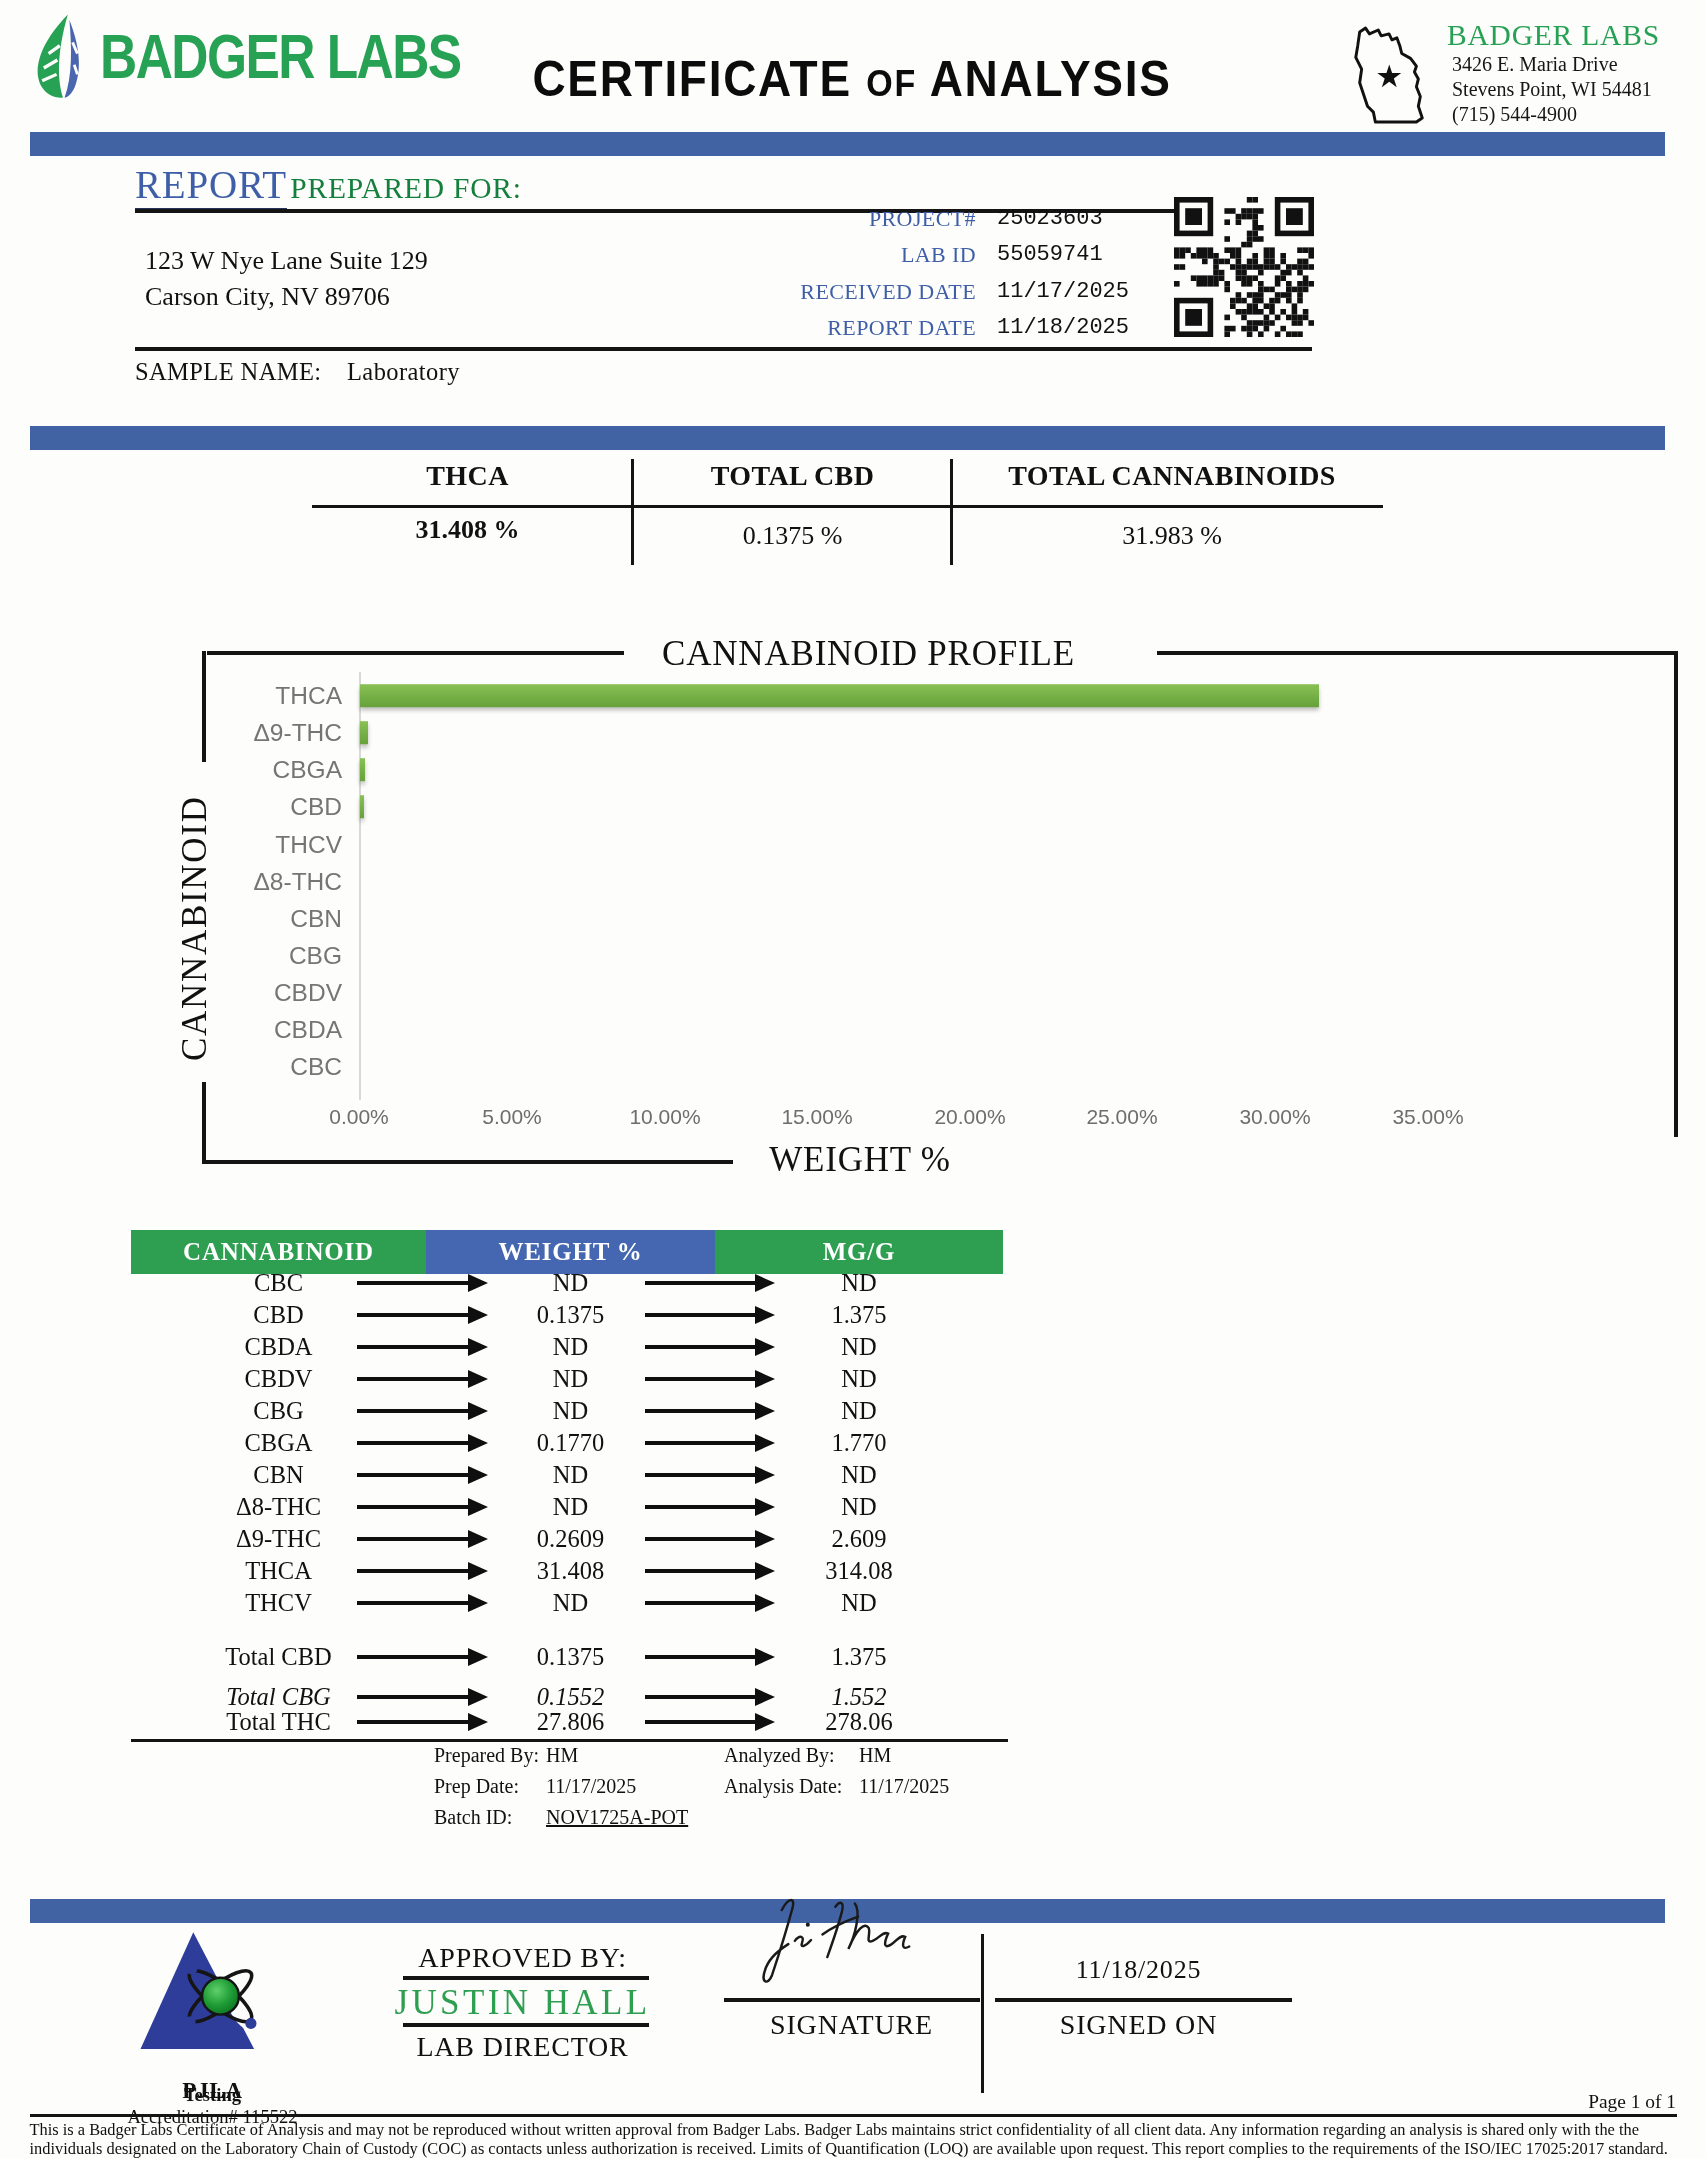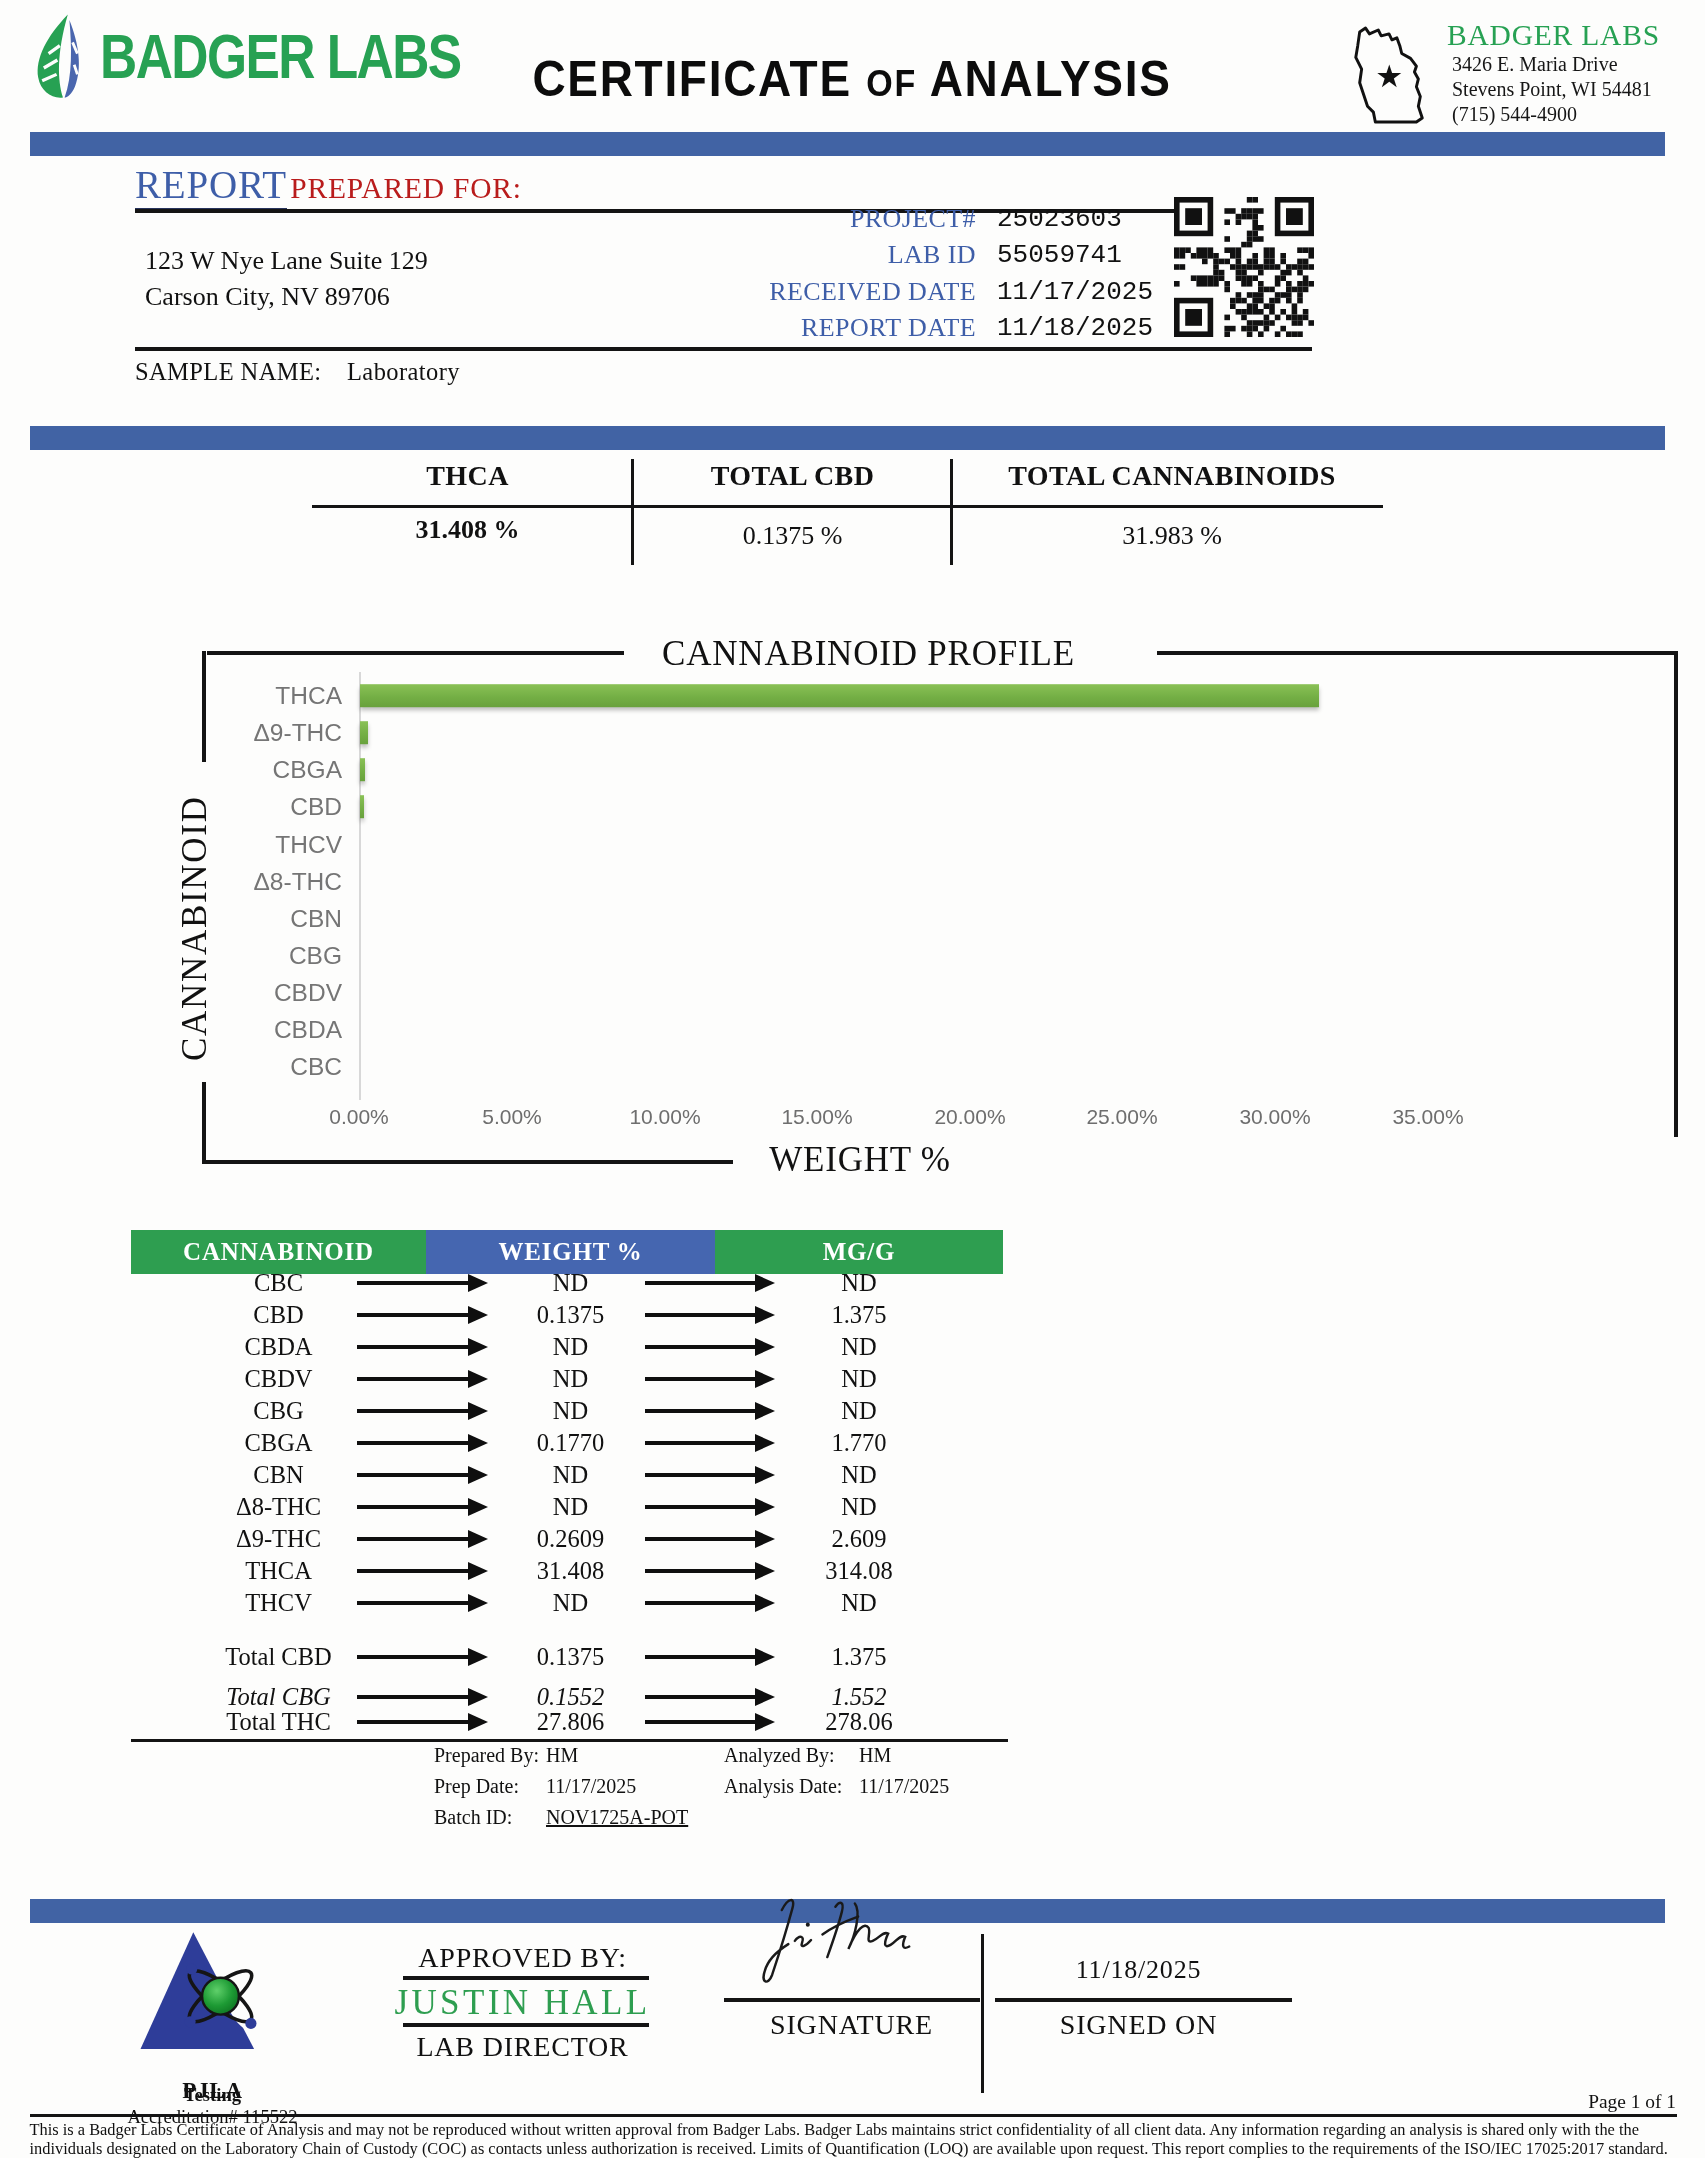--- a/index.html
+++ b/index.html
@@ -14,23 +14,23 @@
   .brand-text{font-family:"Liberation Sans",sans-serif;font-weight:700;font-size:56px;
               color:#27a153;letter-spacing:-1.7px;transform:scale(.92,1.12);transform-origin:left center;white-space:nowrap;}
   .cert-title{font-family:"Liberation Sans",sans-serif;font-weight:700;font-size:46px;
               letter-spacing:1.7px;color:#0c0c0c;text-align:center;transform:scaleY(1.08);white-space:nowrap;}
   .cert-title .of{font-size:34px;}
   .lab-name{font-size:29.5px;color:#27a153;letter-spacing:0.8px;white-space:nowrap;}
   .lab-addr{font-size:20px;line-height:25px;color:#161616;}
 
   
   .report-word{font-size:39px;color:#3e5ea8;letter-spacing:0.8px;border-bottom:2.5px solid #27335c;padding-bottom:1.7px;}
-  .prepared{font-size:29.5px;color:#b91c1c;letter-spacing:0.8px;}
+  .prepared{font-size:29.5px;color:#15803d;letter-spacing:0.8px;}
   .client{font-size:26px;line-height:36px;}
-  .frow{position:absolute;height:30px;line-height:30px;font-size:26px;white-space:nowrap;}
+  .frow{position:absolute;height:30px;line-height:30px;font-size:22px;white-space:nowrap;}
   .flabel{position:absolute;right:729px;color:#3e5ea8;letter-spacing:0.4px;}
   .fvalue{position:absolute;left:997px;color:#111;font-family:Liberation Mono, monospace;}
   .sample{font-size:24.5px;letter-spacing:0.4px;}
 
   
   .sum-head{font-size:28px;font-weight:700;text-align:center;letter-spacing:0.4px;}
   .sum-val{font-size:26px;text-align:center;}
 
   
   .chart-title{font-size:35px;text-align:center;letter-spacing:0.8px;white-space:nowrap;}

